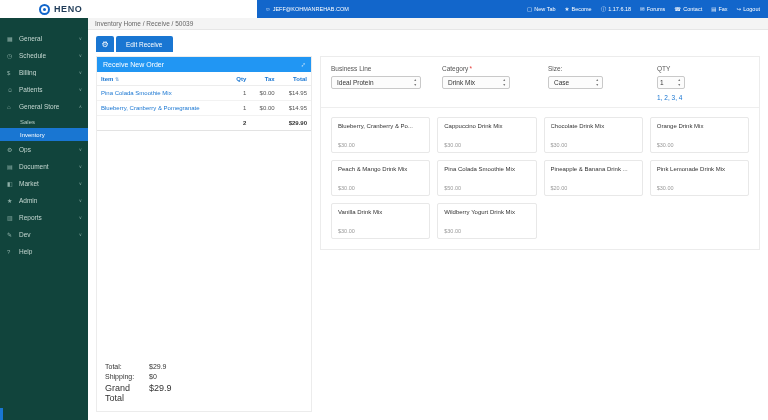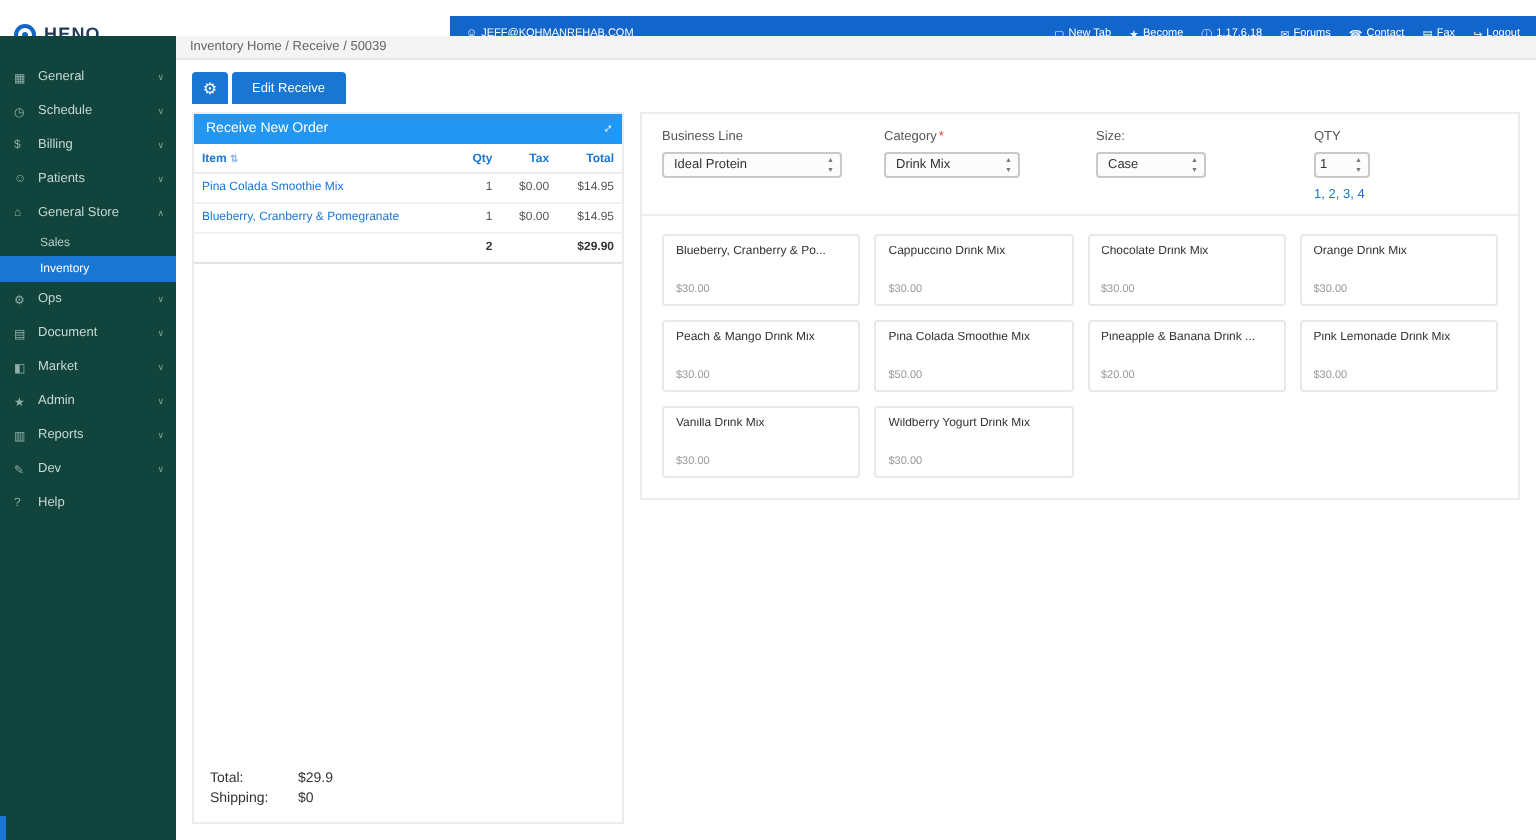--- a/index.html
+++ b/index.html
@@ -1,19 +1,19 @@
 <!DOCTYPE html>
 <html><head>
 <meta charset="utf-8">
 <style>
   * { margin:0; padding:0; box-sizing:border-box; }
   html,body { width:768px; height:420px; font-family:"Liberation Sans", sans-serif; background:#fff; overflow:hidden; position:relative; }
 
   
-  .topbar { position:absolute; top:8px; left:0; width:768px; height:18px; display:flex; }
+  .topbar { position:absolute; top:0; left:0; width:768px; height:18px; display:flex;padding-left:32px; }
   .topbar-left { width:225px; background:#fff; display:flex; align-items:center; padding-left:7px; gap:4px; }
   .logo-circle { width:11px; height:11px; border-radius:50%; border:2px solid #1266cb; position:relative; flex:0 0 auto; }
   .logo-circle::after { content:""; position:absolute; left:2px; top:2px; width:3px; height:3px; border-radius:50%; background:#1266cb; }
   .brand { font-size:9px; font-weight:bold; color:#1f3b57; letter-spacing:.6px; }
   .topbar-right { flex:1; background:#1266cb; display:flex; align-items:center; color:#fff; font-size:5.5px; padding:0 8px; gap:9px; }
   .tb-link { display:flex; align-items:center; gap:2px; white-space:nowrap; cursor:pointer; }
   .tb-link .ico { font-size:5.5px; opacity:.9; }
   .tb-email { margin-right:auto; }
 
   
@@ -235,20 +235,24 @@
     </table>
     <div class="totals">
       <div class="trow">
           <span class="tl">Total:</span>
           <span>$29.9</span>
         </div>
       <div class="trow">
           <span class="tl">Shipping:</span>
           <span>$0</span>
         </div>
+      <div class="trow grand">
+          <span class="tl">Grand Total</span>
+          <span>$29.9</span>
+        </div>
     </div>
   </div>
 
   <div class="right-panel">
     <div class="filters">
       <div class="fcol fcol-1">
         <div class="flabel">Business Line</div>
         <div class="select sel-bl">
           <span>Ideal Protein</span>
           <span class="sel-arrows">

